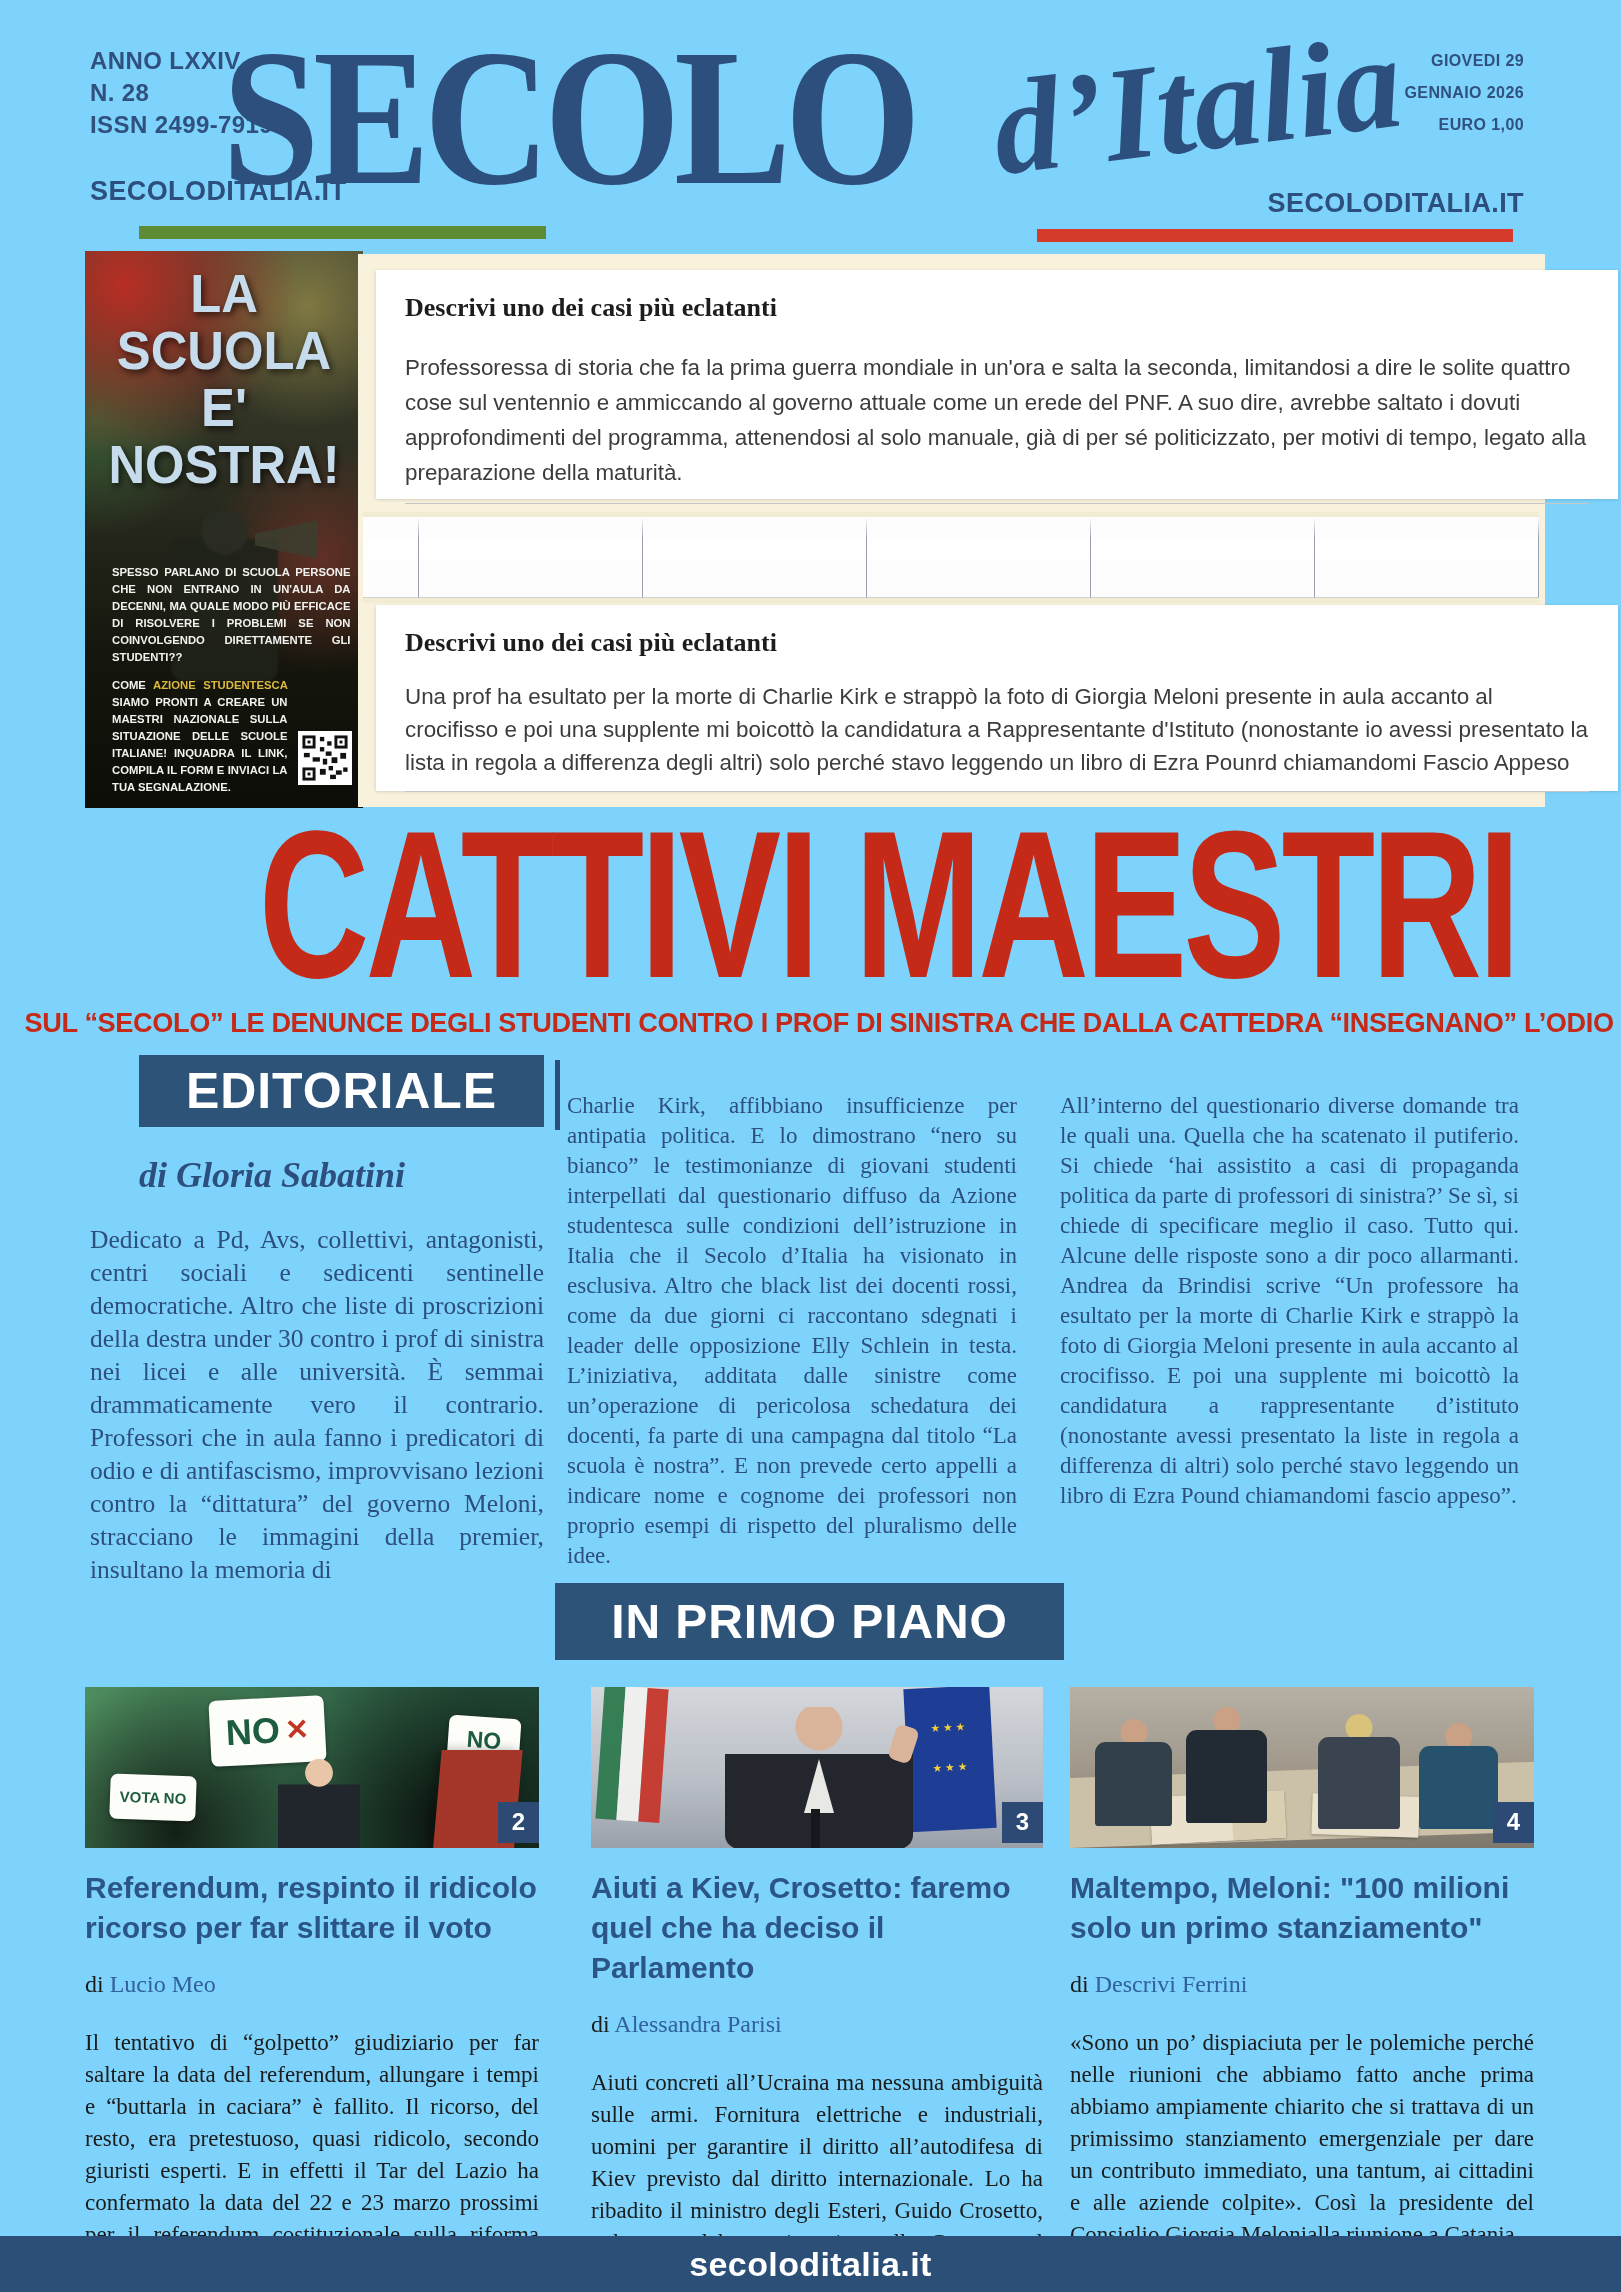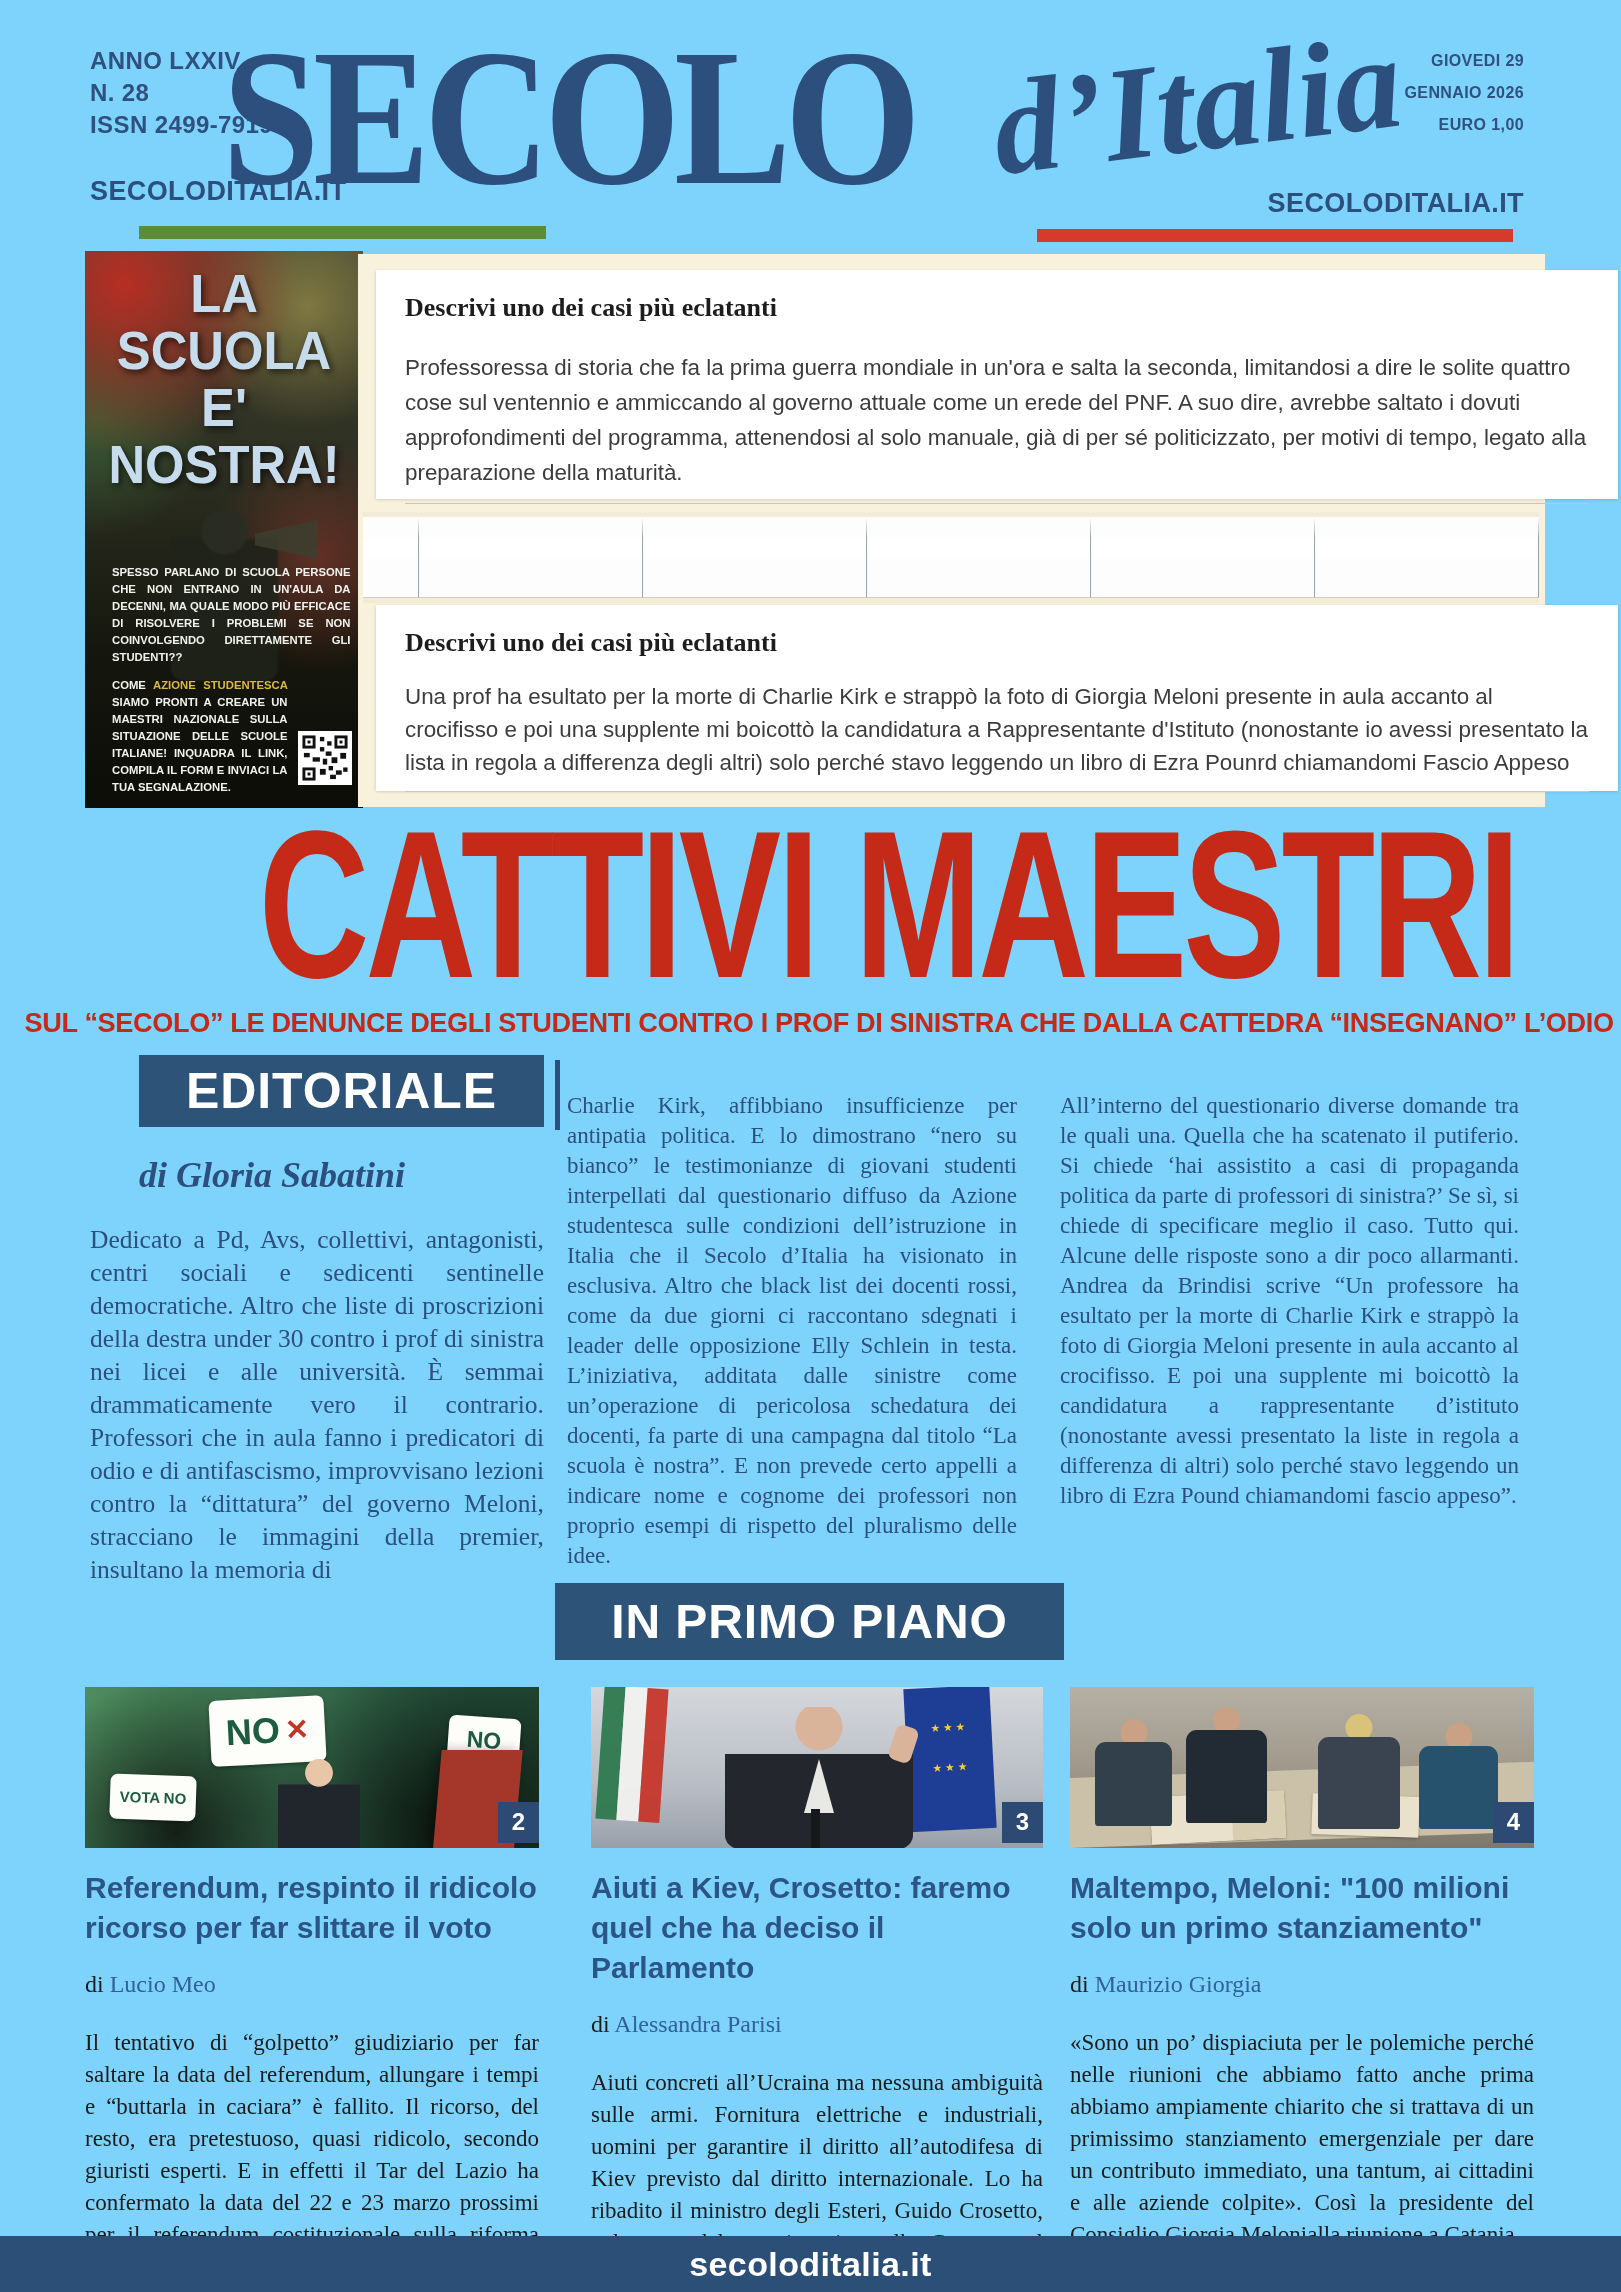--- a/index.html
+++ b/index.html
@@ -336,21 +336,21 @@
             <div class="p-head"></div>
             <div class="p-body"></div>
           </div>
         <div class="person per4">
             <div class="p-head"></div>
             <div class="p-body"></div>
           </div>
         <div class="badge">4</div>
       </div>
       <div class="article-title">Maltempo, Meloni: "100 milioni solo un primo stanziamento"</div>
-      <div class="article-byline"><span>di </span><span class="author">Maurizio Giorgia</span></div>
+      <div class="article-byline"><span>di </span><span class="author">Descrivi Ferrini</span></div>
       <div class="article-body">«Sono un po’ dispiaciuta per le polemiche perché nelle riunioni che abbiamo fatto anche prima abbiamo ampiamente chiarito che si trattava di un primissimo stanziamento emergenziale per dare un contributo immediato, una tantum, ai cittadini e alle aziende colpite». Così la presidente del Consiglio Giorgia Melonialla riunione a Catania.</div>
     </div>
 
   </div>
 
   <div class="footer">
     <span>secoloditalia.it</span>
   </div>
 
 </div>

